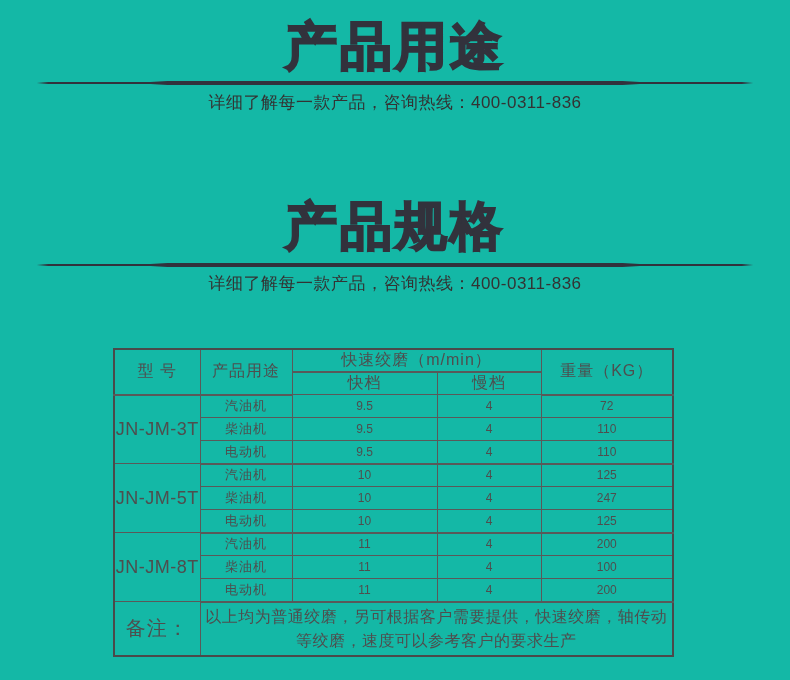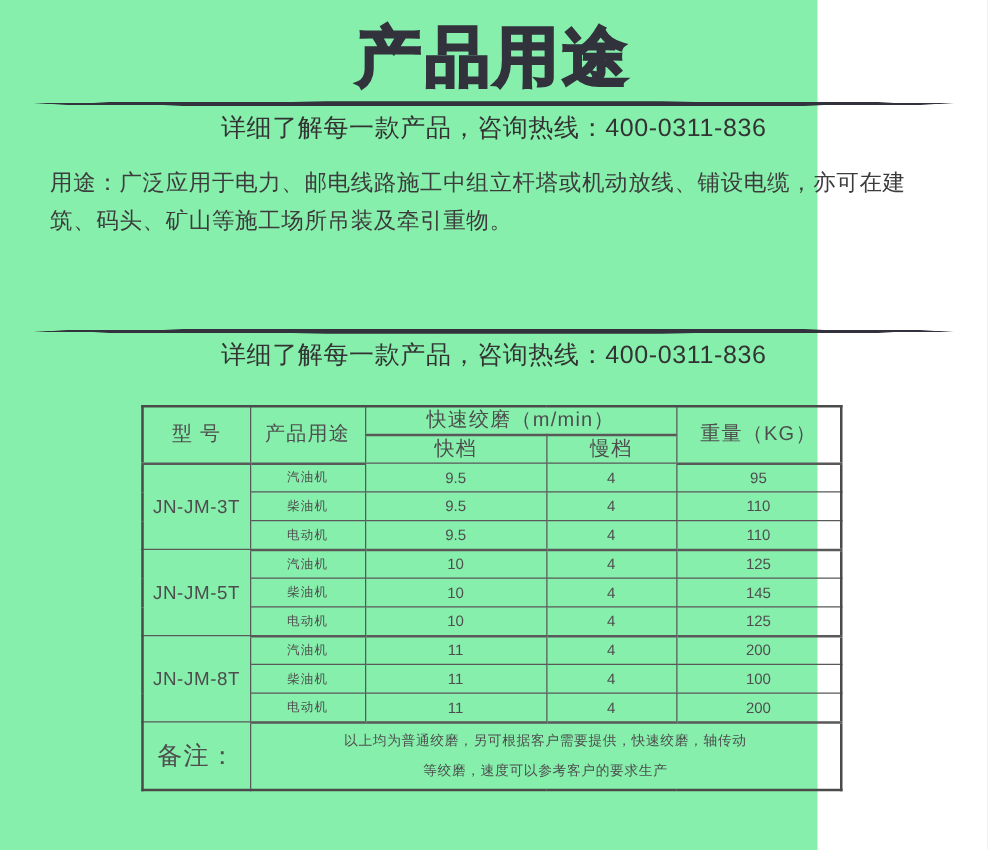--- a/index.html
+++ b/index.html
@@ -7,89 +7,90 @@
     --c-body:#3c3c3c;
     --c-border:#4a4a4a;
     --c-table-text:#4e4e4e;
   }
   *{margin:0;padding:0;box-sizing:border-box;}
   html,body{background:#ffffff;}
   body{
     font-family:"Liberation Sans","DejaVu Sans",sans-serif;
     width:790px;height:680px;position:relative;overflow:hidden;
   }
-  .page{position:relative;width:654px;height:680px;background:#86efac;}
+  .page{position:relative;width:790px;height:680px;background:#14b8a6;}
 
   .big-title{
     position:absolute;left:0;width:790px;text-align:center;
     font-size:52px;line-height:60px;font-weight:bold;
     color:var(--c-title);
     letter-spacing:3px;
     -webkit-text-stroke:2px var(--c-title);
   }
   .title-usage{top:16px;}
   .title-specs{top:196px;}
 
   .divider{
     position:absolute;left:25px;width:740px;height:4px;
     background:radial-gradient(ellipse closest-side at center,var(--c-title) 97%,rgba(50,50,60,0) 100%);
   }
   .divider-usage{top:81px;}
   .divider-specs{top:263px;}
 
   .subtitle{
     position:absolute;left:0;width:790px;text-align:center;
-    font-size:20px;line-height:26px;color:#333333;letter-spacing:0.5px;
+    font-size:17px;line-height:26px;color:#333333;letter-spacing:0.5px;
   }
   .subtitle-usage{top:90px;}
   .subtitle-specs{top:271px;}
 
   .usage-body{
     position:absolute;top:131px;left:40px;width:710px;
     font-size:18px;line-height:30px;color:var(--c-body);
     letter-spacing:0.5px;text-align:left;
   }
 
   .spec-table-wrap{position:absolute;top:324px;left:113px;width:559px;}
   table.spec-table{
     border-collapse:collapse;table-layout:fixed;width:559px;
     color:var(--c-table-text);
     border:2px solid var(--c-border);
+    margin-top:24px;
   }
   .spec-table th,.spec-table td{
     border:1px solid #595959;
     text-align:center;vertical-align:middle;
     font-weight:normal;
     overflow:hidden;white-space:nowrap;
   }
   .spec-table thead th{height:21px;font-size:16px;letter-spacing:1px;}
   .spec-table thead tr.head-row-1 th{border-bottom-width:2px;}
   .spec-table thead th[colspan]{border-bottom-width:1px;}
   .spec-table tbody td{height:23px;}
   .spec-table tbody tr.group-end td{border-bottom-width:2px;text-align:center;}
-  .model-cell{font-size:15px;letter-spacing:0.5px;}
-  .power-cell{font-size:10px;letter-spacing:1px;}
+  .model-cell{font-size:18px;letter-spacing:0.5px;}
+  .power-cell{font-size:13px;letter-spacing:1px;}
   .num-cell{font-size:12px;}
   .note-row td{height:54px;}
   .note-label{font-size:20px;letter-spacing:1px;}
-  .note-text{font-size:11px;line-height:24px;letter-spacing:0.5px;white-space:normal;border-radius:20px;}
+  .note-text{font-size:16px;line-height:24px;letter-spacing:0.5px;white-space:normal;border-radius:20px;}
 </style>
 </head>
 <body>
 
 <div class="page">
 
   <div class="big-title title-usage">产品用途</div>
 
   <div class="divider divider-usage"></div>
 
   <div class="subtitle subtitle-usage">详细了解每一款产品，咨询热线：400-0311-836</div>
 
-  <div class="usage-body">用途：广泛应用于电力、邮电线路施工中组立杆塔或机动放线、铺设电缆，亦可在建筑、码头、矿山等施工场所吊装及牵引重物。</div>
 
+  <div class="big-title title-specs">产品规格</div>
 
   <div class="divider divider-specs"></div>
 
   <div class="subtitle subtitle-specs">详细了解每一款产品，咨询热线：400-0311-836</div>
 
   <div class="spec-table-wrap">
     <table class="spec-table">
       <colgroup>
         <col style="width:86px">
         <col style="width:92px">
@@ -108,21 +109,21 @@
           <th>快档</th>
           <th>慢档</th>
         </tr>
       </thead>
       <tbody>
           <tr>
             <td rowspan="3" class="model-cell">JN-JM-3T</td>
             <td class="power-cell">汽油机</td>
             <td class="num-cell">9.5</td>
             <td class="num-cell">4</td>
-            <td class="num-cell">95</td>
+            <td class="num-cell">72</td>
           </tr>
           <tr>
             <td class="power-cell">柴油机</td>
             <td class="num-cell">9.5</td>
             <td class="num-cell">4</td>
             <td class="num-cell">110</td>
           </tr>
           <tr class="group-end">
             <td class="power-cell">电动机</td>
             <td class="num-cell">9.5</td>
@@ -133,21 +134,21 @@
             <td rowspan="3" class="model-cell">JN-JM-5T</td>
             <td class="power-cell">汽油机</td>
             <td class="num-cell">10</td>
             <td class="num-cell">4</td>
             <td class="num-cell">125</td>
           </tr>
           <tr>
             <td class="power-cell">柴油机</td>
             <td class="num-cell">10</td>
             <td class="num-cell">4</td>
-            <td class="num-cell">145</td>
+            <td class="num-cell">247</td>
           </tr>
           <tr class="group-end">
             <td class="power-cell">电动机</td>
             <td class="num-cell">10</td>
             <td class="num-cell">4</td>
             <td class="num-cell">125</td>
           </tr>
           <tr>
             <td rowspan="3" class="model-cell">JN-JM-8T</td>
             <td class="power-cell">汽油机</td>

